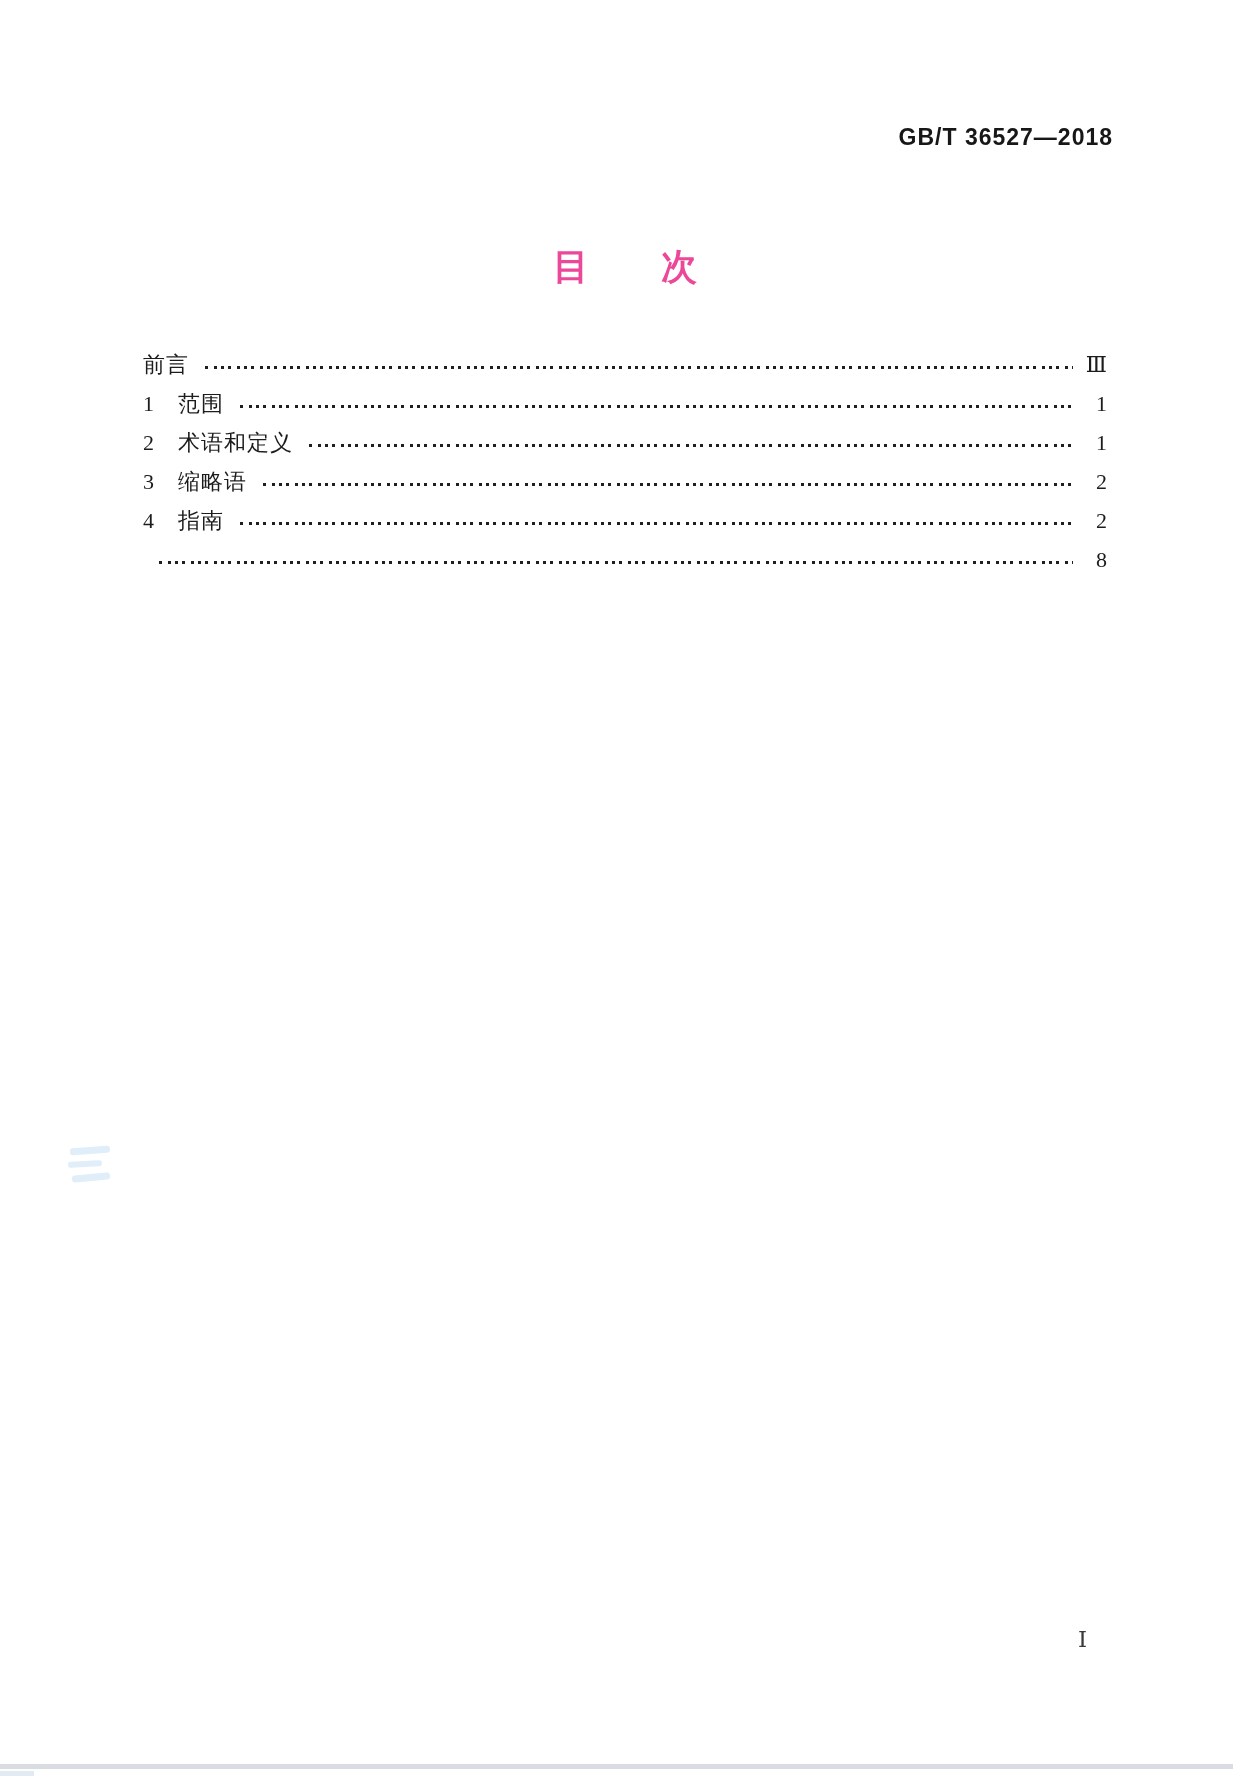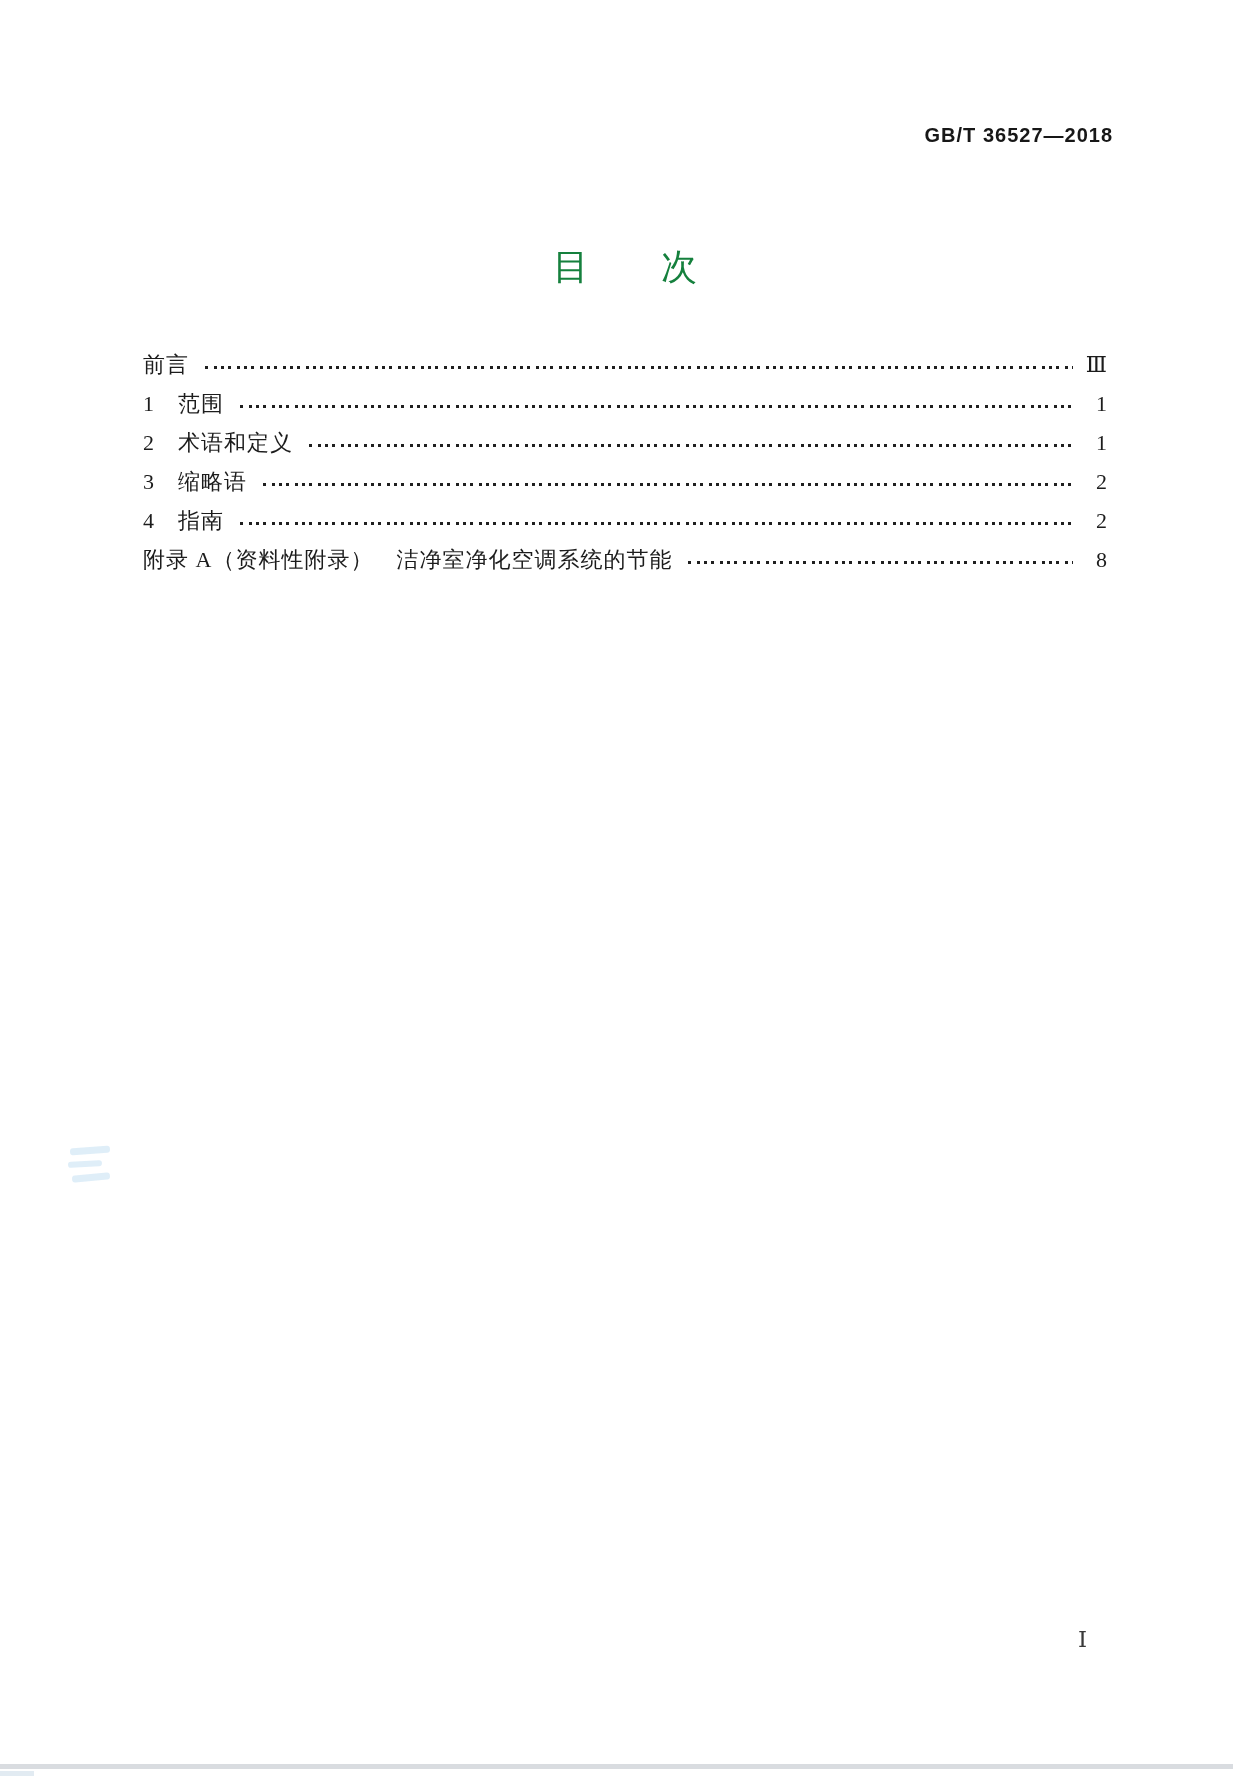--- a/index.html
+++ b/index.html
@@ -19,35 +19,35 @@
     position: absolute;
     inset: 0;
     background: #ffffff;
   }
   .header-code {
     position: absolute;
     top: 124px;
     right: 120px;
     font-family: "Liberation Sans", "DejaVu Sans", sans-serif;
     font-weight: bold;
-    font-size: 20px;
+    font-size: 23px;
     letter-spacing: 1px;
     color: #171717;
     margin-left: 17px;
   }
   .doc-title {
     position: absolute;
     top: 243px;
     left: 143px;
     right: 126px;
     text-align: center;
     font-family: "Liberation Sans", "DejaVu Sans", sans-serif;
-    font-weight: normal;
+    font-weight: bold;
     font-size: 36px;
-    color: #15803d;
+    color: #ec4899;
     white-space: pre;
   }
   .toc {
     position: absolute;
     top: 352px;
     left: 143px;
     right: 126px;
   }
   .toc-row {
     display: flex;
@@ -171,21 +171,20 @@
 
     <div class="toc-row">
       <span class="toc-num">4</span>
       <span class="toc-label">指南</span>
       <span class="toc-leader"></span>
       <span class="toc-page">2</span>
     </div>
 
     <div class="toc-row">
 
-      <span class="toc-label">附录 A（资料性附录）　洁净室净化空调系统的节能</span>
       <span class="toc-leader"></span>
       <span class="toc-page">8</span>
     </div>
 
   </div>
 
   <div class="watermark">
     <span class="wm-stroke1"></span>
     <span class="wm-stroke2"></span>
     <span class="wm-stroke3"></span>

